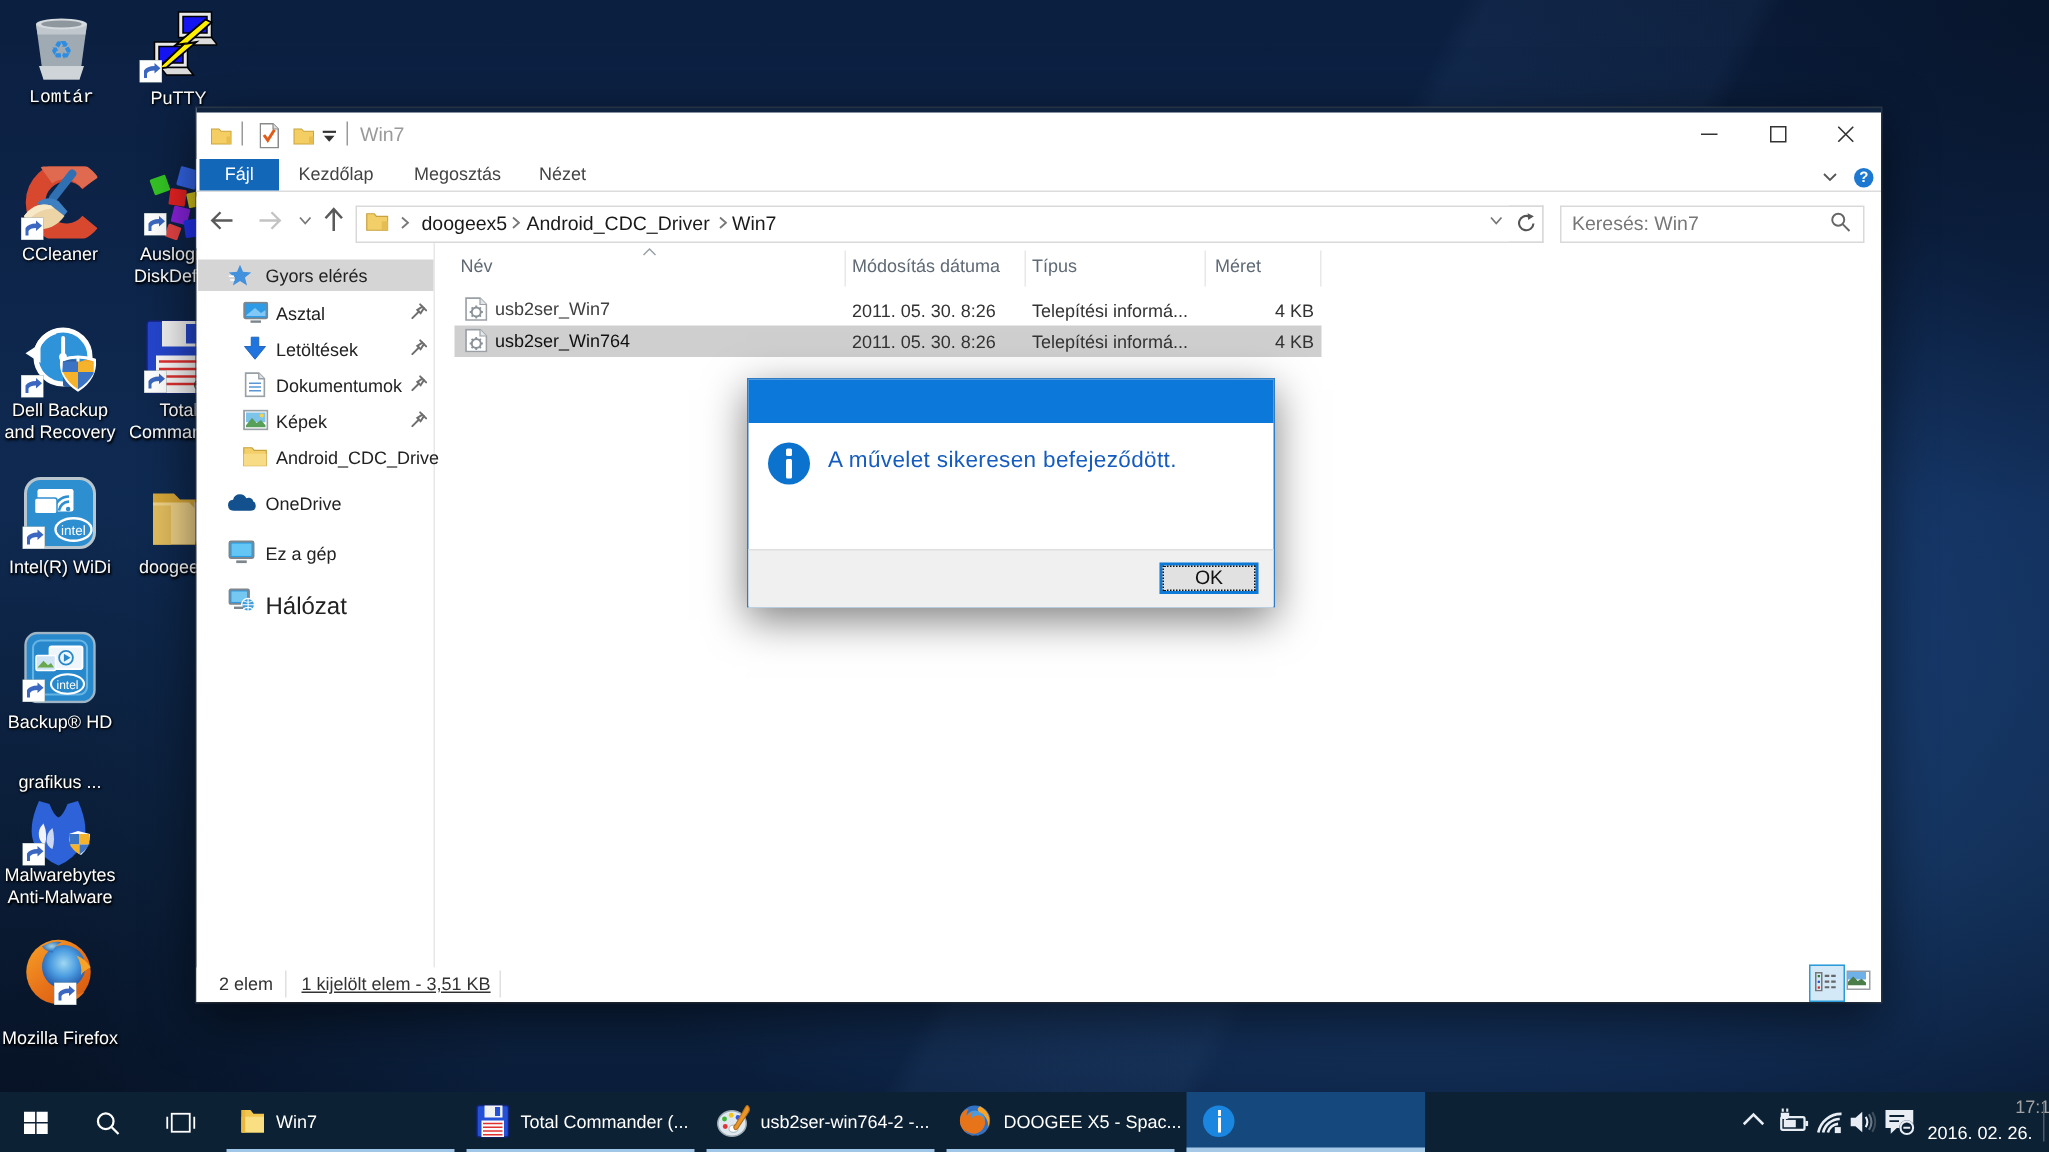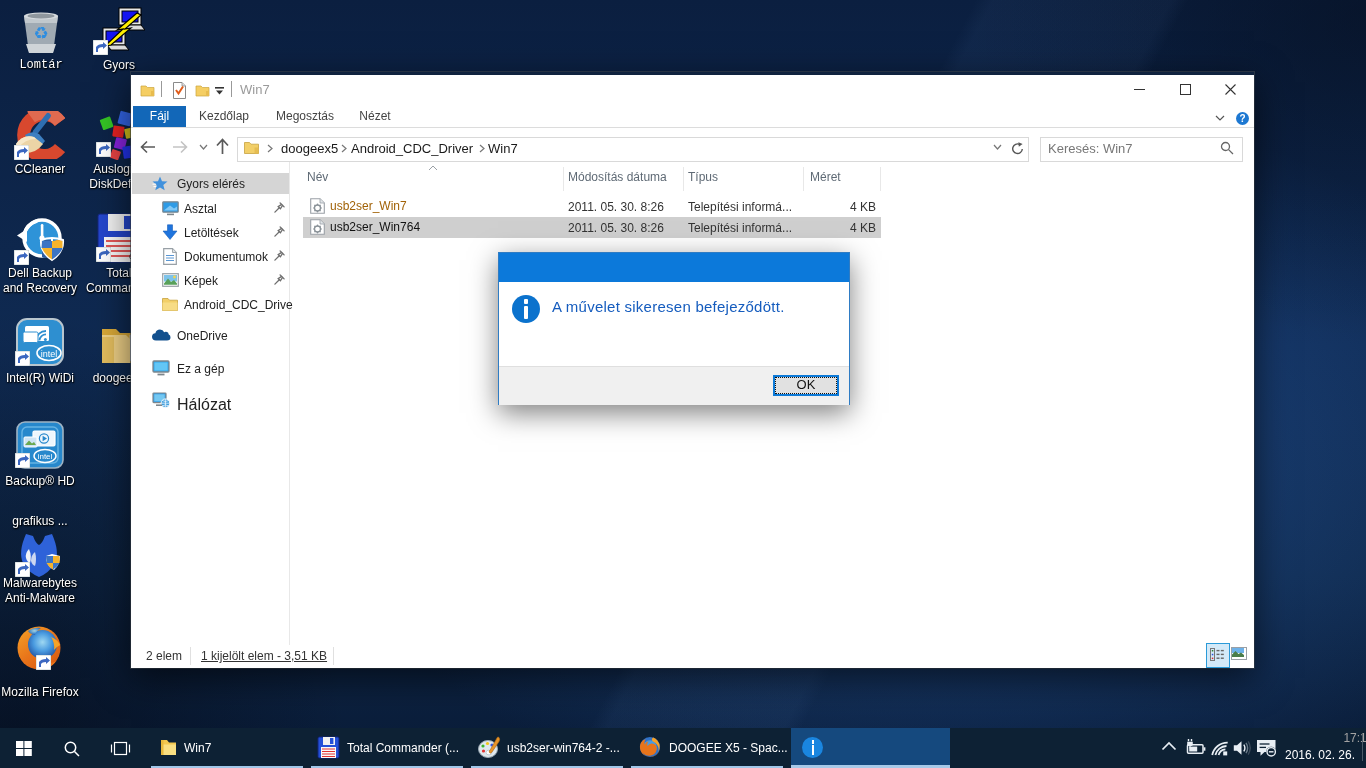--- a/index.html
+++ b/index.html
@@ -38,21 +38,21 @@
       <rect x="8" y="22" width="22" height="17" fill="#e8e8e8"></rect>
       <rect x="11" y="25" width="16" height="11" fill="#1414f0"></rect>
       <path d="M12 39 L30 39 L34 44 L16 44 Z" fill="#dcdcdc"></path>
     </g>
     <path d="M42 7 L22 24 L28 23 L10 40 L16 39 L36 22 L30 23 L46 9 Z" fill="#ffee00" stroke="#000" stroke-width="1.2"></path>
   </svg>
   <svg class="abs" style="left:93px;top:40px" width="15" height="15" viewBox="0 0 15 15">
     <rect x="0" y="0" width="15" height="15" fill="#fff" stroke="#9aa" stroke-width="0.6"></rect>
     <path d="M3 12 L3 7 Q5 4 10 4 L10 2 L14 5.5 L10 9 L10 7 Q6 7 5 9 L5 12 Z" fill="#3b67c0"></path>
   </svg>
-  <div class="lbl" style="left:79px;top:58px;width:80px;">Gyors</div>
+  <div class="lbl" style="left:79px;top:58px;width:80px;">PuTTY</div>
 
   <svg class="abs" style="left:15px;top:111px" width="50" height="48" viewBox="0 0 50 48">
     <path d="M45 11 A 20.5 20.5 0 1 0 45 37" fill="none" stroke="#d8482e" stroke-width="13"></path>
     <path d="M45 11 A 20.5 20.5 0 0 0 16 6" fill="none" stroke="#e06a50" stroke-width="13"></path>
     <rect x="24" y="0" width="5.5" height="26" rx="2.5" fill="#2f6fb2" transform="rotate(38 27 13)"></rect>
     <path d="M10 24 Q17 19 24 23 L30 30 Q26 36 18 37 Z" fill="#3d7fc1"></path>
     <path d="M1 33 Q8 23 19 26 L28 33 Q21 43 7 42 Q3 38 1 33 Z" fill="#ecd4a6"></path>
     <path d="M1 33 Q8 23 19 26 L21 28 Q10 28 3 37 Q1.5 35 1 33 Z" fill="#f7e8c8"></path>
   </svg>
   <svg class="abs" style="left:14px;top:145px" width="15" height="15" viewBox="0 0 15 15">
@@ -417,21 +417,21 @@
         <line x1="7.5" y1="5.6" x2="7.5" y2="7.2"></line>
         <line x1="7.5" y1="12.8" x2="7.5" y2="14.4"></line>
         <line x1="3.1" y1="10" x2="4.7" y2="10"></line>
         <line x1="10.3" y1="10" x2="11.9" y2="10"></line>
         <line x1="4.4" y1="6.9" x2="5.5" y2="8"></line>
         <line x1="9.5" y1="12" x2="10.6" y2="13.1"></line>
         <line x1="4.4" y1="13.1" x2="5.5" y2="12"></line>
         <line x1="9.5" y1="8" x2="10.6" y2="6.9"></line>
       </g>
   </svg>
-  <div class="abs" style="left:199px;top:124px;font-size:12px;color:#a16207;">usb2ser_Win7</div>
+  <div class="abs" style="left:199px;top:124px;font-size:12px;color:#404040;">usb2ser_Win7</div>
   <div class="abs" style="left:437px;top:125px;font-size:12px;color:#333;">2011. 05. 30. 8:26</div>
   <div class="abs" style="left:557px;top:125px;font-size:12px;color:#333;">Telepítési informá...</div>
   <div class="abs" style="left:695px;top:125px;width:50px;text-align:right;font-size:12px;color:#333;">4 KB</div>
 
   <svg class="abs" style="left:179px;top:144px" width="15" height="16" viewBox="0 0 15 16">
     <path d="M0.7 0.7 L10 0.7 L14.3 5 L14.3 15.3 L0.7 15.3 Z" fill="#fff" stroke="#9aa0a6" stroke-width="1.1"></path>
     <path d="M10 0.7 L10 5 L14.3 5" fill="#e2e6e9" stroke="#9aa0a6" stroke-width="0.8"></path>
     <circle cx="7.5" cy="10" r="3" fill="none" stroke="#8a9298" stroke-width="1.3"></circle>
       <g stroke="#8a9298" stroke-width="1.2">
         <line x1="7.5" y1="5.6" x2="7.5" y2="7.2"></line>

